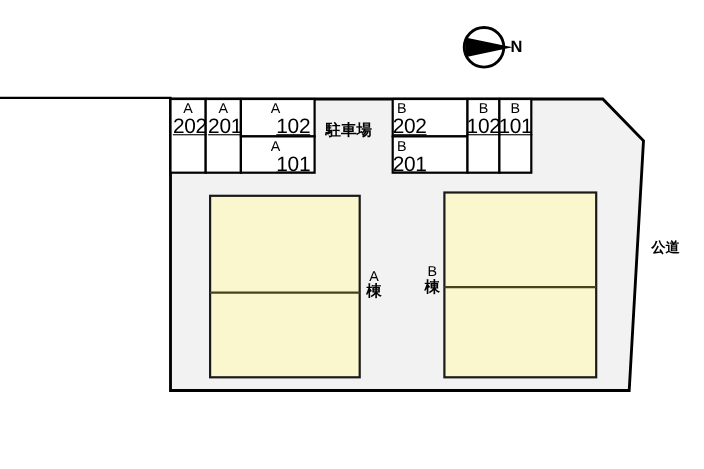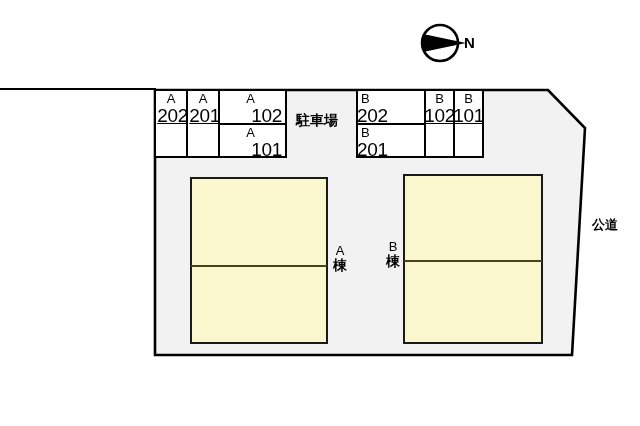--- a/index.html
+++ b/index.html
@@ -168,21 +168,21 @@
   <div class="stall" style="left:424px; top:92px; width:31px;">
     <span class="t">B</span>
     <span class="n">102</span>
   </div>
 
   <div class="stall" style="left:453px; top:92px; width:31px;">
     <span class="t">B</span>
     <span class="n">101</span>
   </div>
 
-  <div class="lbl jp" style="left:296px; top:113px;">駐車場</div>
+  <div class="lbl jp" style="left:296px; top:113px;font-family:Liberation Serif, serif;">駐車場</div>
 
 
   <div class="bldg-label" style="left:330px; top:244px; width:20px;">
     <span class="a">A</span>
     <span class="b jp">棟</span>
   </div>
 
   <div class="bldg-label" style="left:383px; top:240px; width:20px;">
     <span class="a">B</span>
     <span class="b jp">棟</span>

